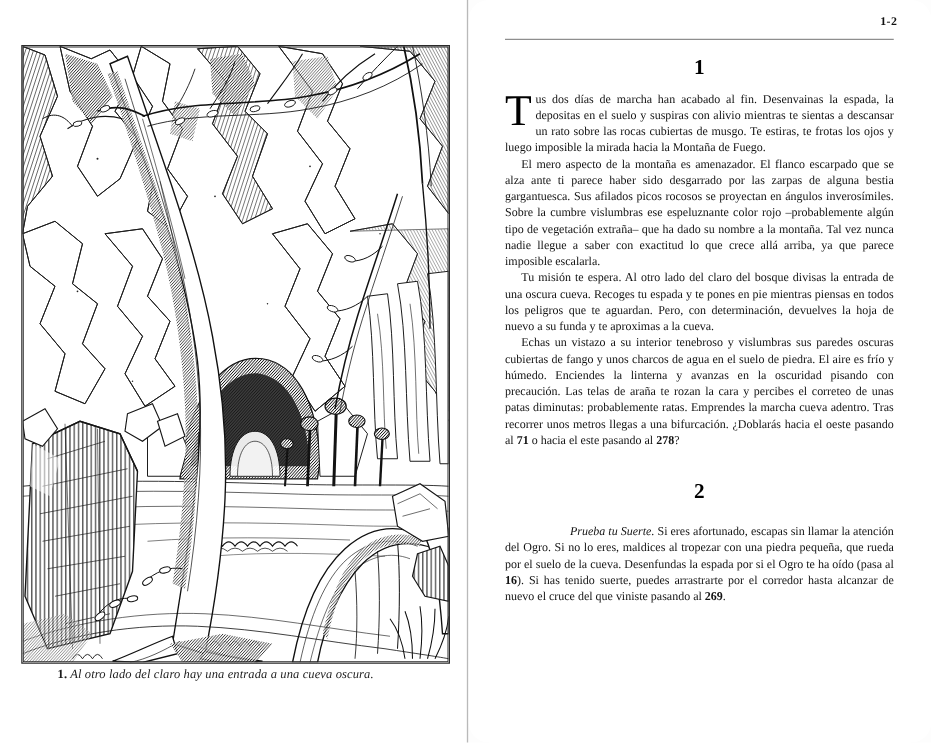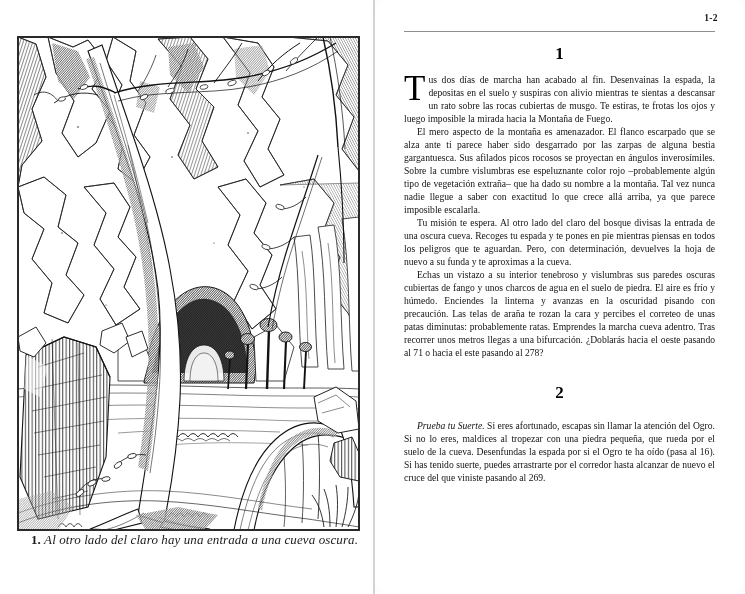--- a/index.html
+++ b/index.html
@@ -28,23 +28,23 @@
     position:absolute;
     left:17px;top:36px;
     width:341px;height:493px;
     border:1px solid #2a2a2a;
     background:#ffffff;
     overflow:hidden;
   }
   .illus-svg{display:block;width:100%;height:100%;}
   .illus-caption{
     position:absolute;
-    left:17px;top:534px;width:341px;
-    text-align:right;
-    font-size:13px;
+    left:2px;top:534px;width:341px;
+    text-align:center;
+    font-size:10px;
     line-height:11px;
     color:#1b1b1b;
     font-style:italic;
     letter-spacing:.1px;
   }
   .illus-caption .capnum{
     font-weight:bold;font-style:normal;
   }
 
   
@@ -105,22 +105,22 @@
   .dropcap{
     float:left;
     font-size:35px;
     line-height:27px;
     font-weight:normal;
     padding:1px 3px 0 0;
     margin-top:1px;
     font-family:"Liberation Serif", serif;
     color:#000;
   }
-  .ref{font-weight:normal;}
-  .ital{font-style:italic;}
+  .ref{font-weight:bold;}
+  .ital{font-style:italic;margin-left:39px;}
 </style>
 </head>
 <body>
 
 <div class="spread">
 
   <div class="page-left">
 
     <div class="illus-frame">
       <svg class="illus-svg" viewBox="0 0 341 493" preserveAspectRatio="none">

